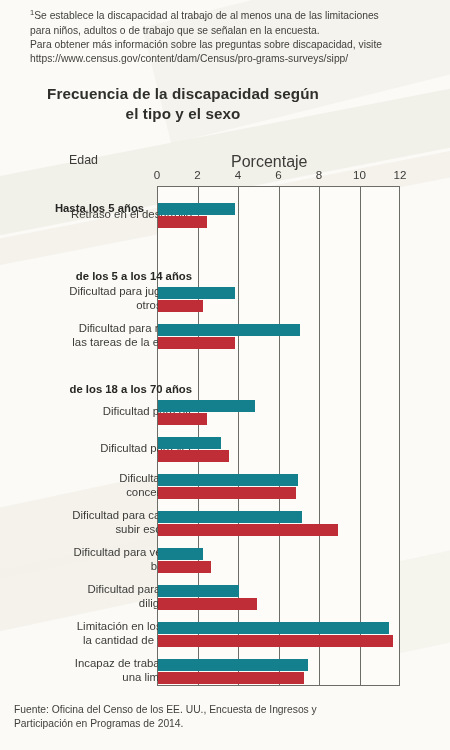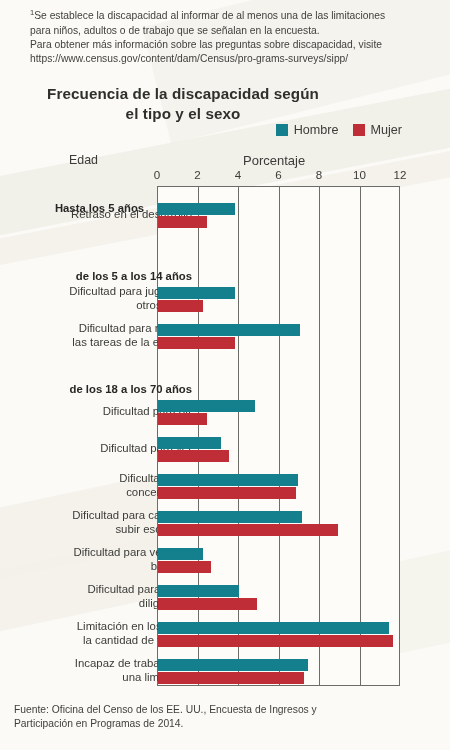--- a/index.html
+++ b/index.html
@@ -41,21 +41,21 @@
   }
 
   .legend{
     position:absolute;right:48px;top:123px;
     display:flex;align-items:center;gap:14px;font-size:12.6px;color:#3b3b38;
   }
   .legend .item{display:flex;align-items:center;gap:6px;}
   .sw{width:12px;height:12px;display:inline-block;}
 
   .edad-lbl{position:absolute;left:69px;top:153px;font-size:12.4px;color:#3b3b38;}
-  .pct-lbl{position:absolute;left:243px;top:153px;font-size:13px;color:#3b3b38;}
+  .pct-lbl{position:absolute;left:231px;top:153px;font-size:16px;color:#3b3b38;}
 
   
   .plot{
     position:absolute;
     left:157px;top:186px;
     width:243px;height:500px;
     border:1px solid #6d6d68;
     background:#fdfcf8;
     box-sizing:border-box;
   }
@@ -78,41 +78,31 @@
 <div class="wm wm3"></div>
 <div class="wm wm1"></div>
 <div class="wm wm2"></div>
 <div class="wm wm4"></div>
 <div class="wm wm5"></div>
 <div class="wm wm6"></div>
 
 <div class="page">
 
   <div class="note">
-    <sup>1</sup><span>Se establece la discapacidad al informar de al menos una de las limitaciones</span><br>
+    <sup>1</sup><span>Se establece la discapacidad al trabajo de al menos una de las limitaciones</span><br>
     <span>para niños, adultos o de trabajo que se señalan en la encuesta.</span><br>
     <span>Para obtener más información sobre las preguntas sobre discapacidad, visite</span><br>
     <span>https://www.census.gov/content/dam/Census/pro-grams-surveys/sipp/</span><br>
   </div>
 
   <div class="title">
     <span>Frecuencia de la discapacidad según</span><br>
     <span>el tipo y el sexo</span>
   </div>
 
-  <div class="legend">
-    <span class="item">
-      <span class="sw" id="sw-h" style="background: rgb(20, 128, 141);"></span>
-      <span>Hombre</span>
-    </span>
-    <span class="item">
-      <span class="sw" id="sw-m" style="background: rgb(191, 46, 54);"></span>
-      <span>Mujer</span>
-    </span>
-  </div>
 
   <div class="edad-lbl">Edad</div>
   <div class="pct-lbl">Porcentaje</div>
 
   <div id="xticks">
       <div style="position: absolute; font-size: 11.6px; color: rgb(59, 59, 56); text-align: center; width: 24px; top: 168px; left: 145px;">0</div>
       <div style="position: absolute; font-size: 11.6px; color: rgb(59, 59, 56); text-align: center; width: 24px; top: 168px; left: 185.5px;">2</div>
       <div style="position: absolute; font-size: 11.6px; color: rgb(59, 59, 56); text-align: center; width: 24px; top: 168px; left: 226px;">4</div>
       <div style="position: absolute; font-size: 11.6px; color: rgb(59, 59, 56); text-align: center; width: 24px; top: 168px; left: 266.5px;">6</div>
       <div style="position: absolute; font-size: 11.6px; color: rgb(59, 59, 56); text-align: center; width: 24px; top: 168px; left: 307px;">8</div>

